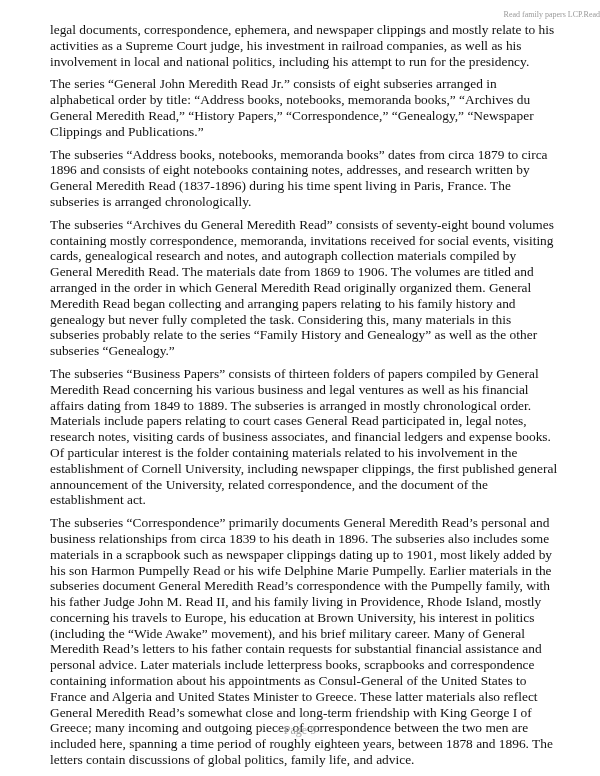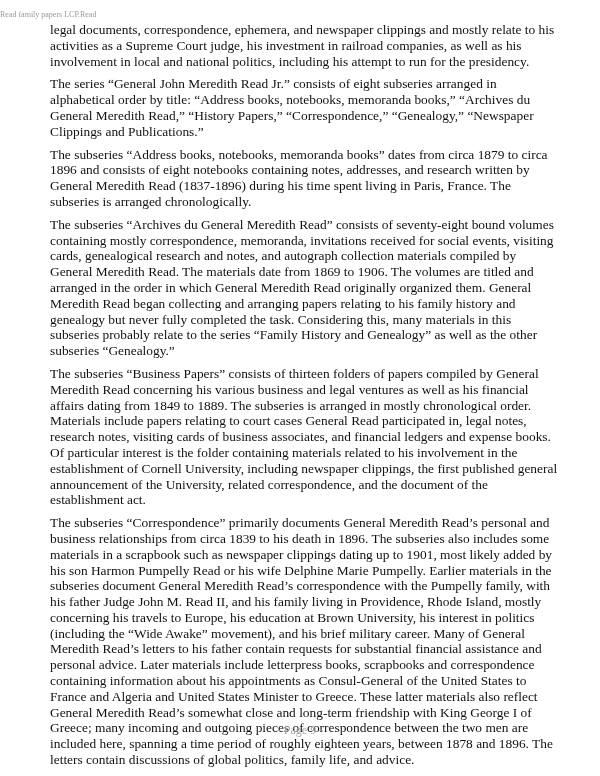--- a/index.html
+++ b/index.html
@@ -1,18 +1,18 @@
 <!DOCTYPE html>
 <html><head>
   <meta charset="utf-8">
   <style>
     html, body { margin: 0; padding: 0; background: #ffffff; }
     body { width: 600px; height: 776px; position: relative; overflow: hidden; }
     .header {
-      position: absolute; top: 10px; left: 0; width: 600px; text-align: left;
+      position: absolute; top: 10px; left: 0; width: 600px; text-align: right;
       font-family: "Liberation Serif", serif; font-size: 8px; color: #9a9a9a;
     }
     .content {
       position: absolute; top: 22px; left: 50px; width: 508px;
       font-family: "Liberation Serif", serif; font-size: 13.4px; line-height: 15.8px;
       color: #111111;
     }
     .content p { margin: 0 0 7px 0; }
     .footer {
       position: absolute; top: 723px; left: 0; width: 600px; text-align: center;

